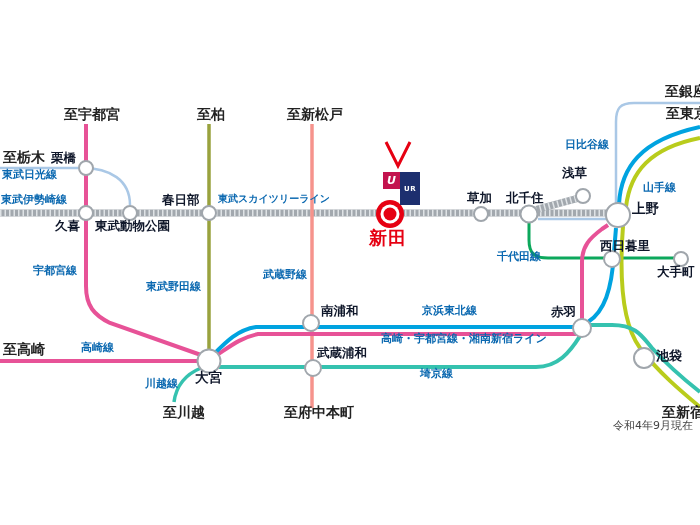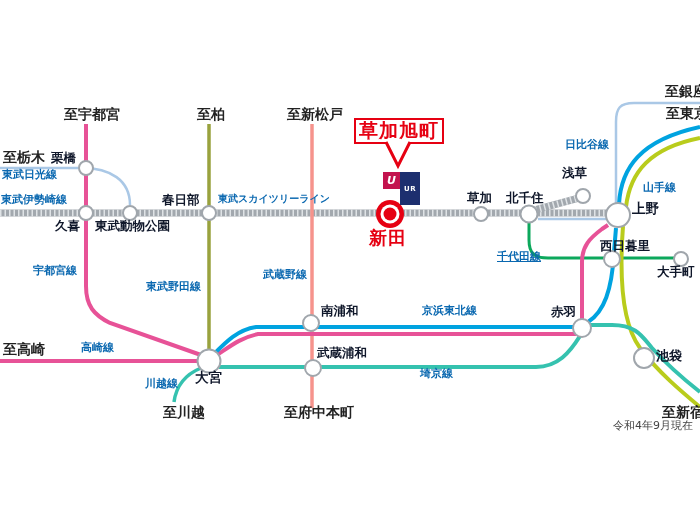--- a/index.html
+++ b/index.html
@@ -123,31 +123,29 @@
       <span class="lbl station" style="left: 317px; top: 346px;">武蔵浦和</span>
       <span class="lbl line" style="left: 2px; top: 169px;">東武日光線</span>
       <span class="lbl line" style="left: 1px; top: 194px;">東武伊勢崎線</span>
       <span class="lbl line" style="left: 218px; top: 194px; font-size: 10px;">東武スカイツリーライン</span>
       <span class="lbl line" style="left: 33px; top: 265px;">宇都宮線</span>
       <span class="lbl line" style="left: 146px; top: 281px;">東武野田線</span>
       <span class="lbl line" style="left: 81px; top: 342px;">高崎線</span>
       <span class="lbl line" style="left: 145px; top: 378px;">川越線</span>
       <span class="lbl line" style="left: 263px; top: 269px;">武蔵野線</span>
       <span class="lbl line" style="left: 422px; top: 305px;">京浜東北線</span>
+      <span class="lbl line" style="left: 381px; top: 333px;">高崎・宇都宮線・湘南新宿ライン</span>
       <span class="lbl line" style="left: 420px; top: 368px;">埼京線</span>
-      <span class="lbl line" style="left: 497px; top: 251px; text-decoration: underline;">千代田線</span>
+      <span class="lbl line" style="left: 497px; top: 251px;">千代田線</span>
       <span class="lbl line" style="left: 565px; top: 139px;">日比谷線</span>
       <span class="lbl line" style="left: 643px; top: 183px; font-family: Liberation Mono, monospace;">山手線</span>
       <span class="lbl highlight" style="left: 369px; top: 229px;">新田</span>
       <span class="lbl note" style="left: 613px; top: 420px;">令和4年9月現在</span>
     </div>
 
-  <div id="callout">
-    <span>草加旭町</span>
-  </div>
   <svg id="callout-tail" width="34" height="30">
     <path d="M3 1 L15 25 L27 1" fill="#ffffff" stroke="#e60012" stroke-width="3"></path>
   </svg>
 
   <div id="ur-badge">
     <span class="mark">U</span>
     <span class="urtext">UR</span>
   </div>
 
 </div>

